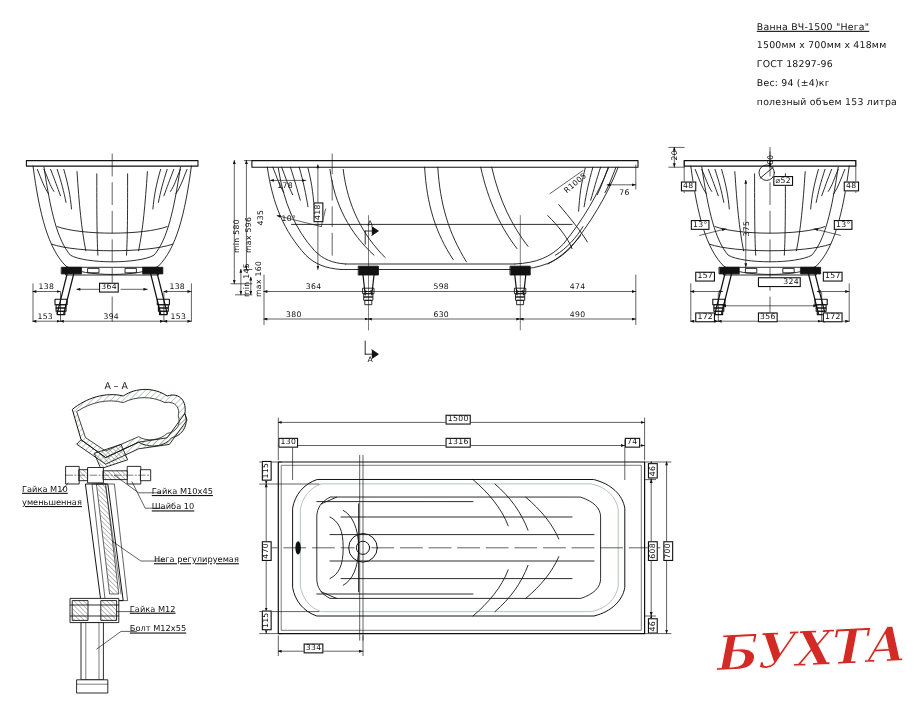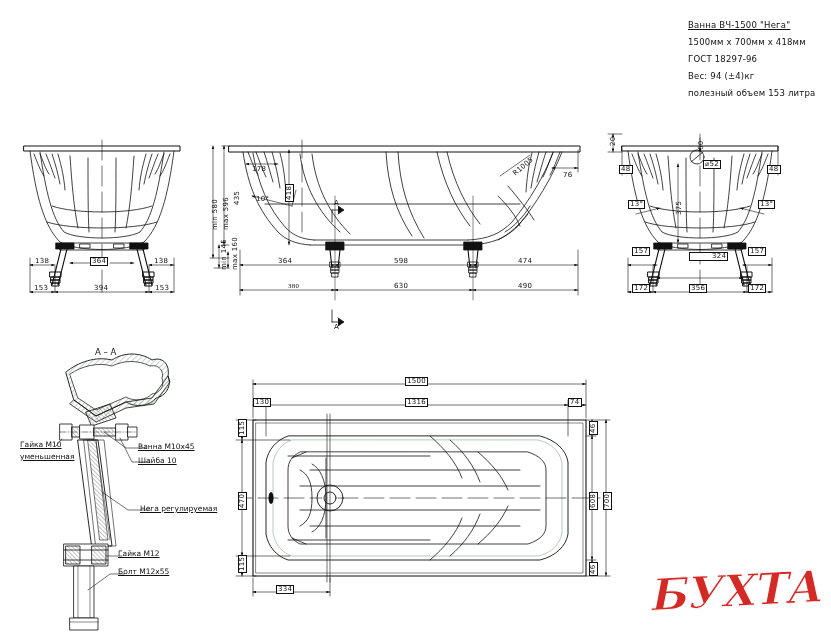--- a/index.html
+++ b/index.html
@@ -427,21 +427,21 @@
     <div class="dimtxt rot90" style="left:223px;top:230px;">max 596</div>
     <div class="dimtxt boxed rot90" style="left:285px;top:202px;">418</div>
     <div class="dimtxt rot90" style="left:234px;top:205px;">435</div>
     <div class="dimtxt" style="left:252px;top:166px;">178</div>
     <div class="dimtxt" style="left:256px;top:196px;">10°</div>
     <div class="dimtxt rot90" style="left:221px;top:270px;">min 145</div>
     <div class="dimtxt rot90" style="left:232px;top:270px;">max 160</div>
     <div class="dimtxt" style="left:278px;top:258px;">364</div>
     <div class="dimtxt" style="left:394px;top:258px;">598</div>
     <div class="dimtxt" style="left:518px;top:258px;">474</div>
-    <div class="dimtxt" style="left:288px;top:283px;font-family:Liberation Serif, serif;">380</div>
+    <div class="dimtxt" style="left:260px;top:283px;">380</div>
     <div class="dimtxt" style="left:394px;top:283px;">630</div>
     <div class="dimtxt" style="left:518px;top:283px;">490</div>
     <div class="dimtxt" style="left:563px;top:172px;">76</div>
     <div class="dimtxt" style="left:512px;top:172px;transform:rotate(-40deg);transform-origin:0 0;">R1005</div>
     <div class="dimtxt" style="left:334px;top:200px;">A</div>
     <div class="dimtxt" style="left:334px;top:324px;">A</div>
   </div>
 
   <div>
     <div class="dimtxt rot90" style="left:610px;top:146px;">20</div>
@@ -457,21 +457,21 @@
     <div class="dimtxt boxed" style="left:689px;top:252px;padding-left:22px;">324</div>
     <div class="dimtxt boxed" style="left:632px;top:284px;">172</div>
     <div class="dimtxt boxed" style="left:689px;top:284px;">356</div>
     <div class="dimtxt boxed" style="left:748px;top:284px;">172</div>
   </div>
 
   <div>
     <div class="lbl" style="left:95px;top:347px;font-size:8.5px;">A – A</div>
     <div class="lbl u" style="left:20px;top:440px;">Гайка М10</div>
     <div class="lbl u" style="left:20px;top:452px;">уменьшенная</div>
-    <div class="lbl u" style="left:138px;top:442px;">Ванна М10х45</div>
+    <div class="lbl u" style="left:138px;top:442px;">Гайка М10х45</div>
     <div class="lbl u" style="left:138px;top:456px;">Шайба 10</div>
     <div class="lbl u" style="left:140px;top:504px;">Нега регулируемая</div>
     <div class="lbl u" style="left:118px;top:549px;">Гайка М12</div>
     <div class="lbl u" style="left:118px;top:567px;">Болт М12х55</div>
   </div>
 
   <div>
     <div class="dimtxt boxed" style="left:405px;top:377px;">1500</div>
     <div class="dimtxt boxed" style="left:405px;top:398px;">1316</div>
     <div class="dimtxt boxed" style="left:253px;top:398px;">130</div>

